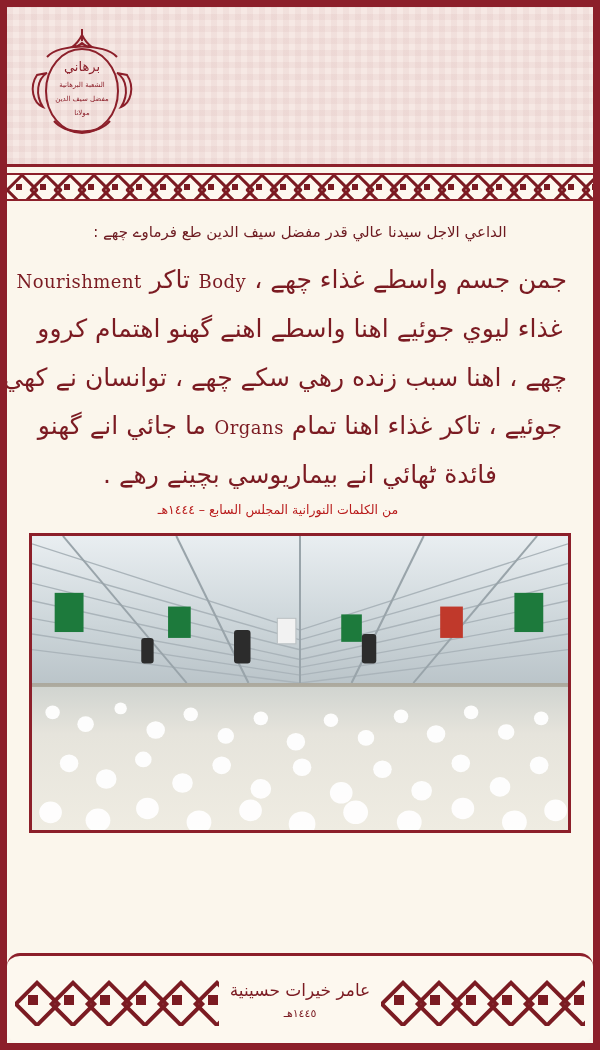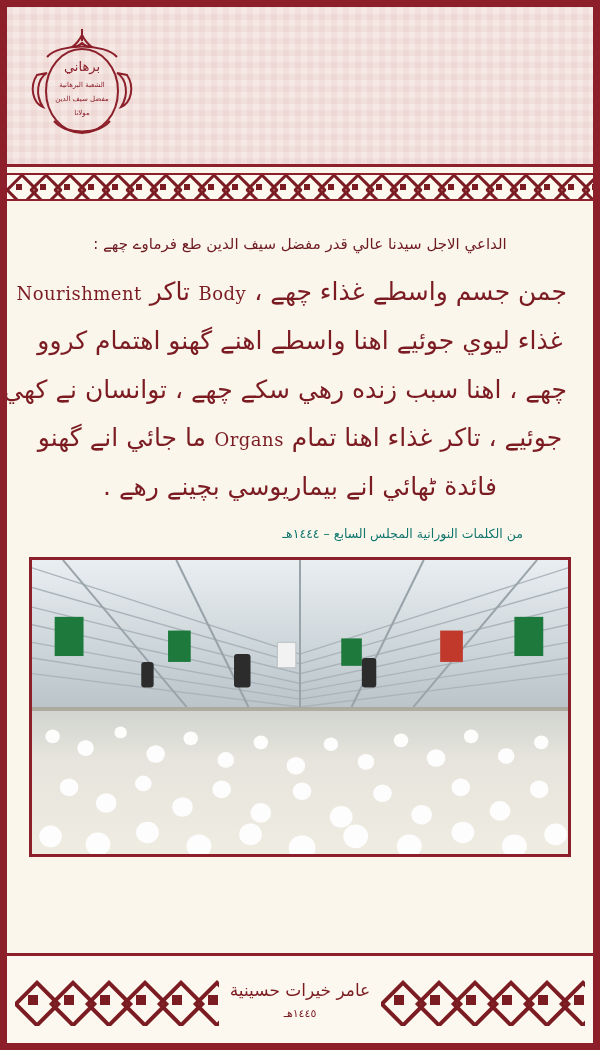--- a/index.html
+++ b/index.html
@@ -65,21 +65,21 @@
   }
   .band-cell::after {
     content: "";
     position: absolute;
     left: 9px; top: 9px;
     width: 6px; height: 6px;
     background: #7b1b22;
   }
   
   .content {
-    padding: 30px 26px 4px 26px;
+    padding: 18px 26px 4px 26px;
     text-align: center;
   }
   .attribution {
     direction: rtl;
     color: #6d1a20;
     font-size: 15px;
     line-height: 1.8;
     margin-bottom: 10px;
     font-family: "DejaVu Sans", sans-serif;
   }
@@ -92,24 +92,24 @@
     font-family: "DejaVu Sans", sans-serif;
     white-space: nowrap;
   }
   .quote-line .latin {
     font-family: "DejaVu Serif", serif;
     font-size: 18px;
     letter-spacing: 0.5px;
   }
   .source {
     direction: rtl;
-    color: #0f766e;
+    color: #b91c1c;
     font-size: 12.5px;
-    margin: 14px 34px 0 0;
-    text-align: right;
+    margin: 2px 34px 0 0;
+    text-align: center;
     padding-right: 10px;
   }
   
   .photo-wrap {
     margin: 12px 22px 0 22px;
     border: 3px solid #8c1f2a;
     height: 300px;
     overflow: hidden;
     position: relative;
     background: #9aa3a8;
@@ -120,20 +120,21 @@
     position: absolute;
     left: 0; right: 0; bottom: 0;
     height: 90px;
     background: #fdf8ef;
     border-top: 3px solid #8c1f2a;
     display: flex;
     align-items: center;
     justify-content: center;
     gap: 6px;
     padding: 0 8px;
+    border-radius: 13px;
   }
   .footer-band {
     flex: 1 1 auto;
     height: 52px;
     display: flex;
     overflow: hidden;
   }
   .foot-cell {
     flex: 0 0 36px;
     height: 52px;

